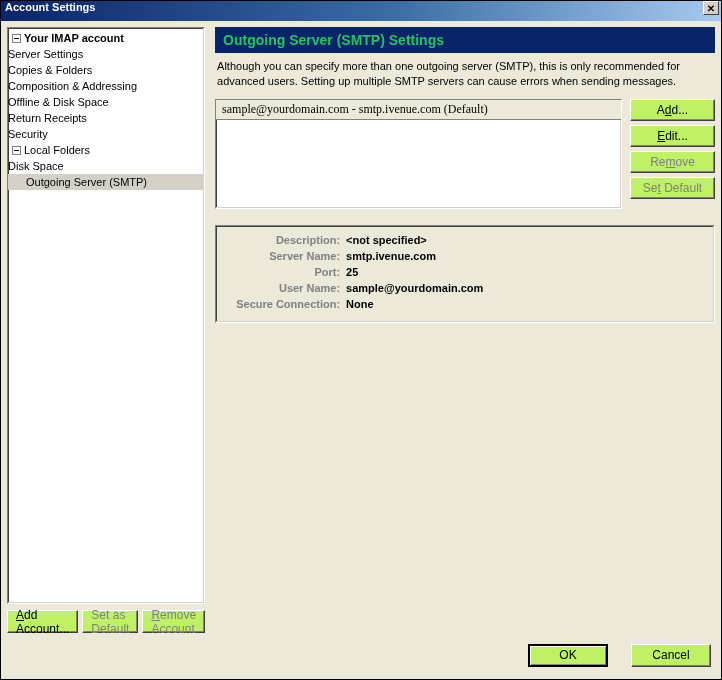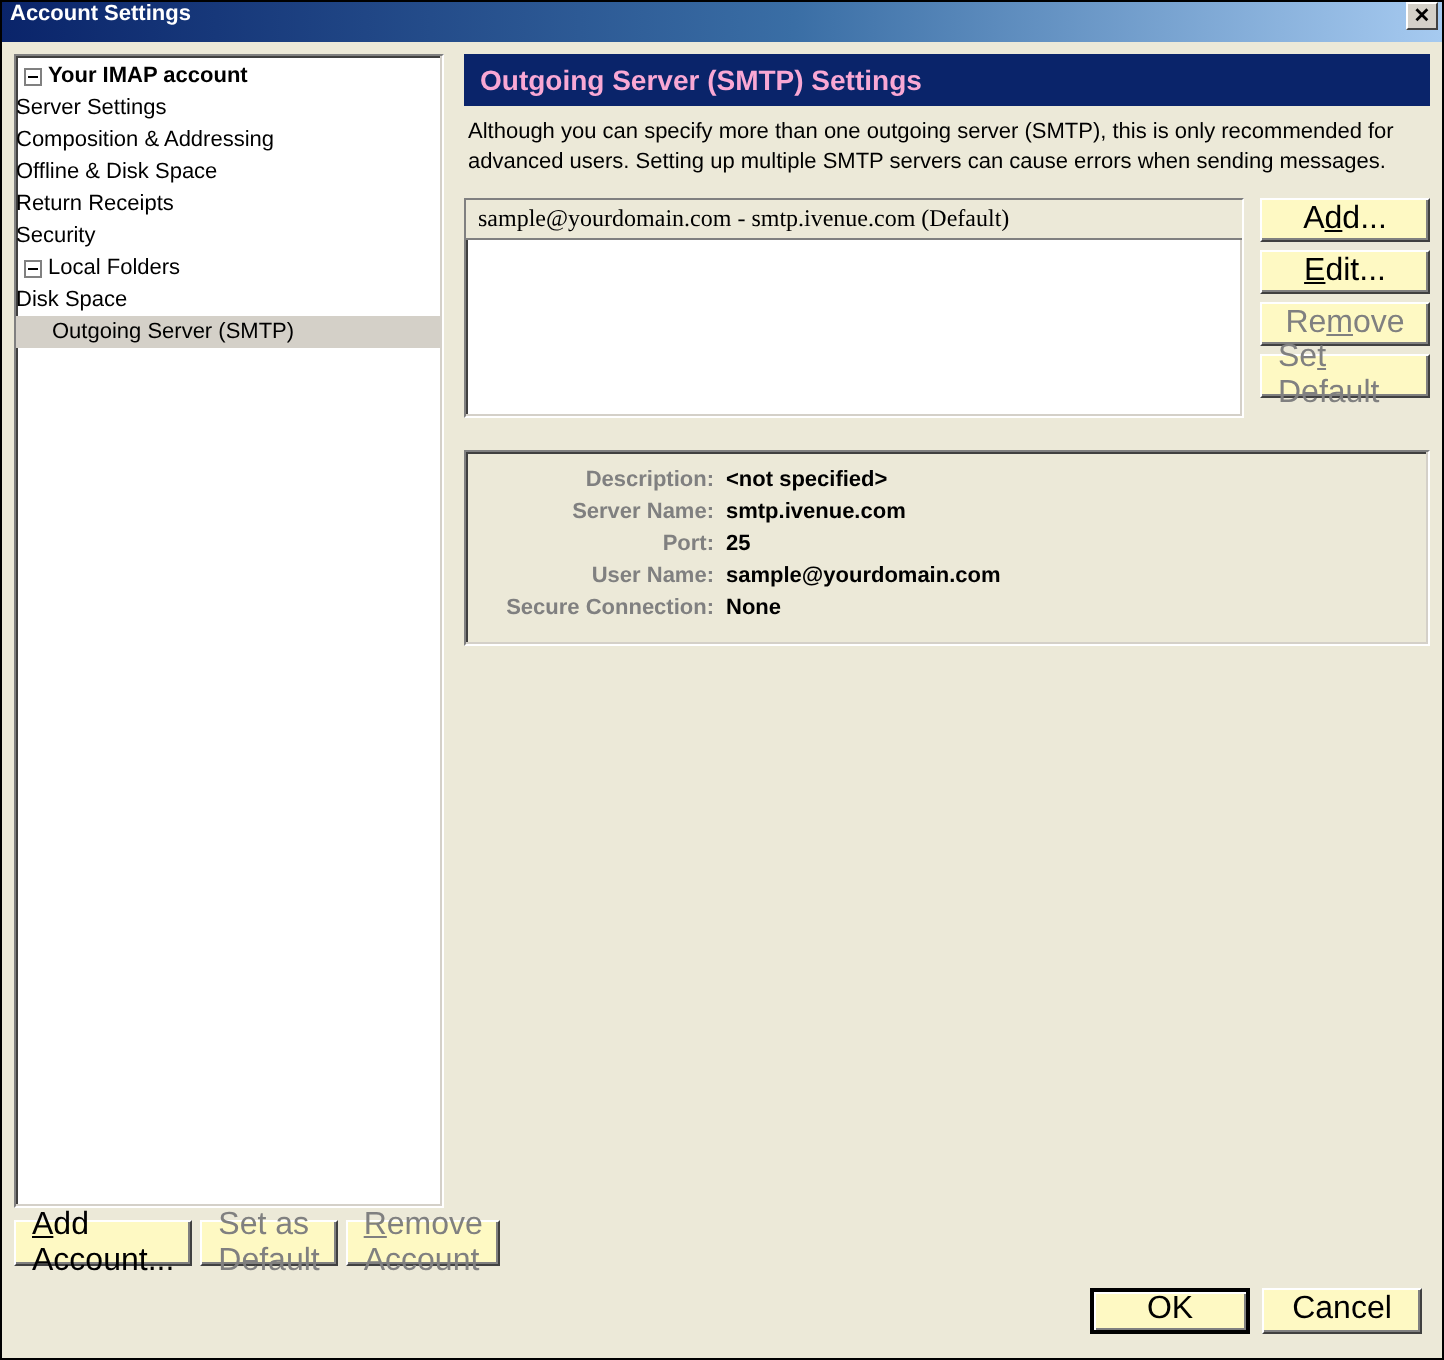--- a/index.html
+++ b/index.html
@@ -86,46 +86,46 @@
   .tree-child { }
   .tree-row.toplevel2 { padding-left:0; }
   .tree-row.selected {
     background:#d4d0c8;
   }
   .tree-row.selected .tree-label { padding:0 2px; }
   .tree-row.outgoing { padding-left:16px; }
   .left-buttons { margin-top:6px; display:flex; flex-direction:row; gap:4px; }
   .btn {
     height:23px;
-    background:#fef9c3;
+    background:#bef264;
     border-top:1px solid #fff;
     border-left:1px solid #fff;
     border-right:1px solid #404040;
     border-bottom:1px solid #404040;
     box-shadow: inset -1px -1px 0 #808080;
     display:flex; align-items:center; justify-content:center;
-    font-size:16px; color:#000;
+    font-size:12px; color:#000;
     padding:0 8px;
     cursor: default;
   }
   .btn.disabled { color:#808080; }
   .btn .ul { text-decoration: underline; }
   .btn.default {
     border:2px solid #000;
     box-shadow: inset 1px 1px 0 #fff, inset -1px -1px 0 #808080;
   }
   
   .right-pane {
     flex:1 1 auto;
     display:flex; flex-direction:column;
     min-width:0;
   }
   .panel-title {
     background:#0a246a;
-    color:#f9a8d4;
+    color:#22c55e;
     font-weight:bold;
     font-size:14px;
     padding:5px 8px;
     margin-bottom:6px;
   }
   .panel-desc {
     color:#000;
     padding: 0 2px 10px 2px;
     line-height:15px;
   }
@@ -164,21 +164,21 @@
   .detail-row { display:flex; align-items:center; margin-bottom:4px;font-weight:bold; }
   .detail-label { width:130px; text-align:right; color:#808080; padding-right:6px; }
   .detail-value { color:#000; }
   
   .footer {
     height:40px;
     display:flex;
     justify-content:flex-end;
     align-items:center;
     padding: 0 10px 8px 0;
-    gap:6px;
+    gap:23px;
     flex:0 0 auto;
   }
   .footer .btn { width:80px; }
 </style>
 </head>
 <body>
 
 <div class="window">
 
   <div class="titlebar">
@@ -191,20 +191,23 @@
   <div class="content">
 
     <div class="left-pane">
       <div class="tree">
         <div class="tree-row">
           <span class="expando"></span>
           <span class="tree-label bold">Your IMAP account</span>
         </div>
         <div class="tree-row tree-child">
           <span class="tree-label">Server Settings</span>
+        </div>
+        <div class="tree-row tree-child">
+          <span class="tree-label">Copies &amp; Folders</span>
         </div>
         <div class="tree-row tree-child">
           <span class="tree-label">Composition &amp; Addressing</span>
         </div>
         <div class="tree-row tree-child">
           <span class="tree-label">Offline &amp; Disk Space</span>
         </div>
         <div class="tree-row tree-child">
           <span class="tree-label">Return Receipts</span>
         </div>

